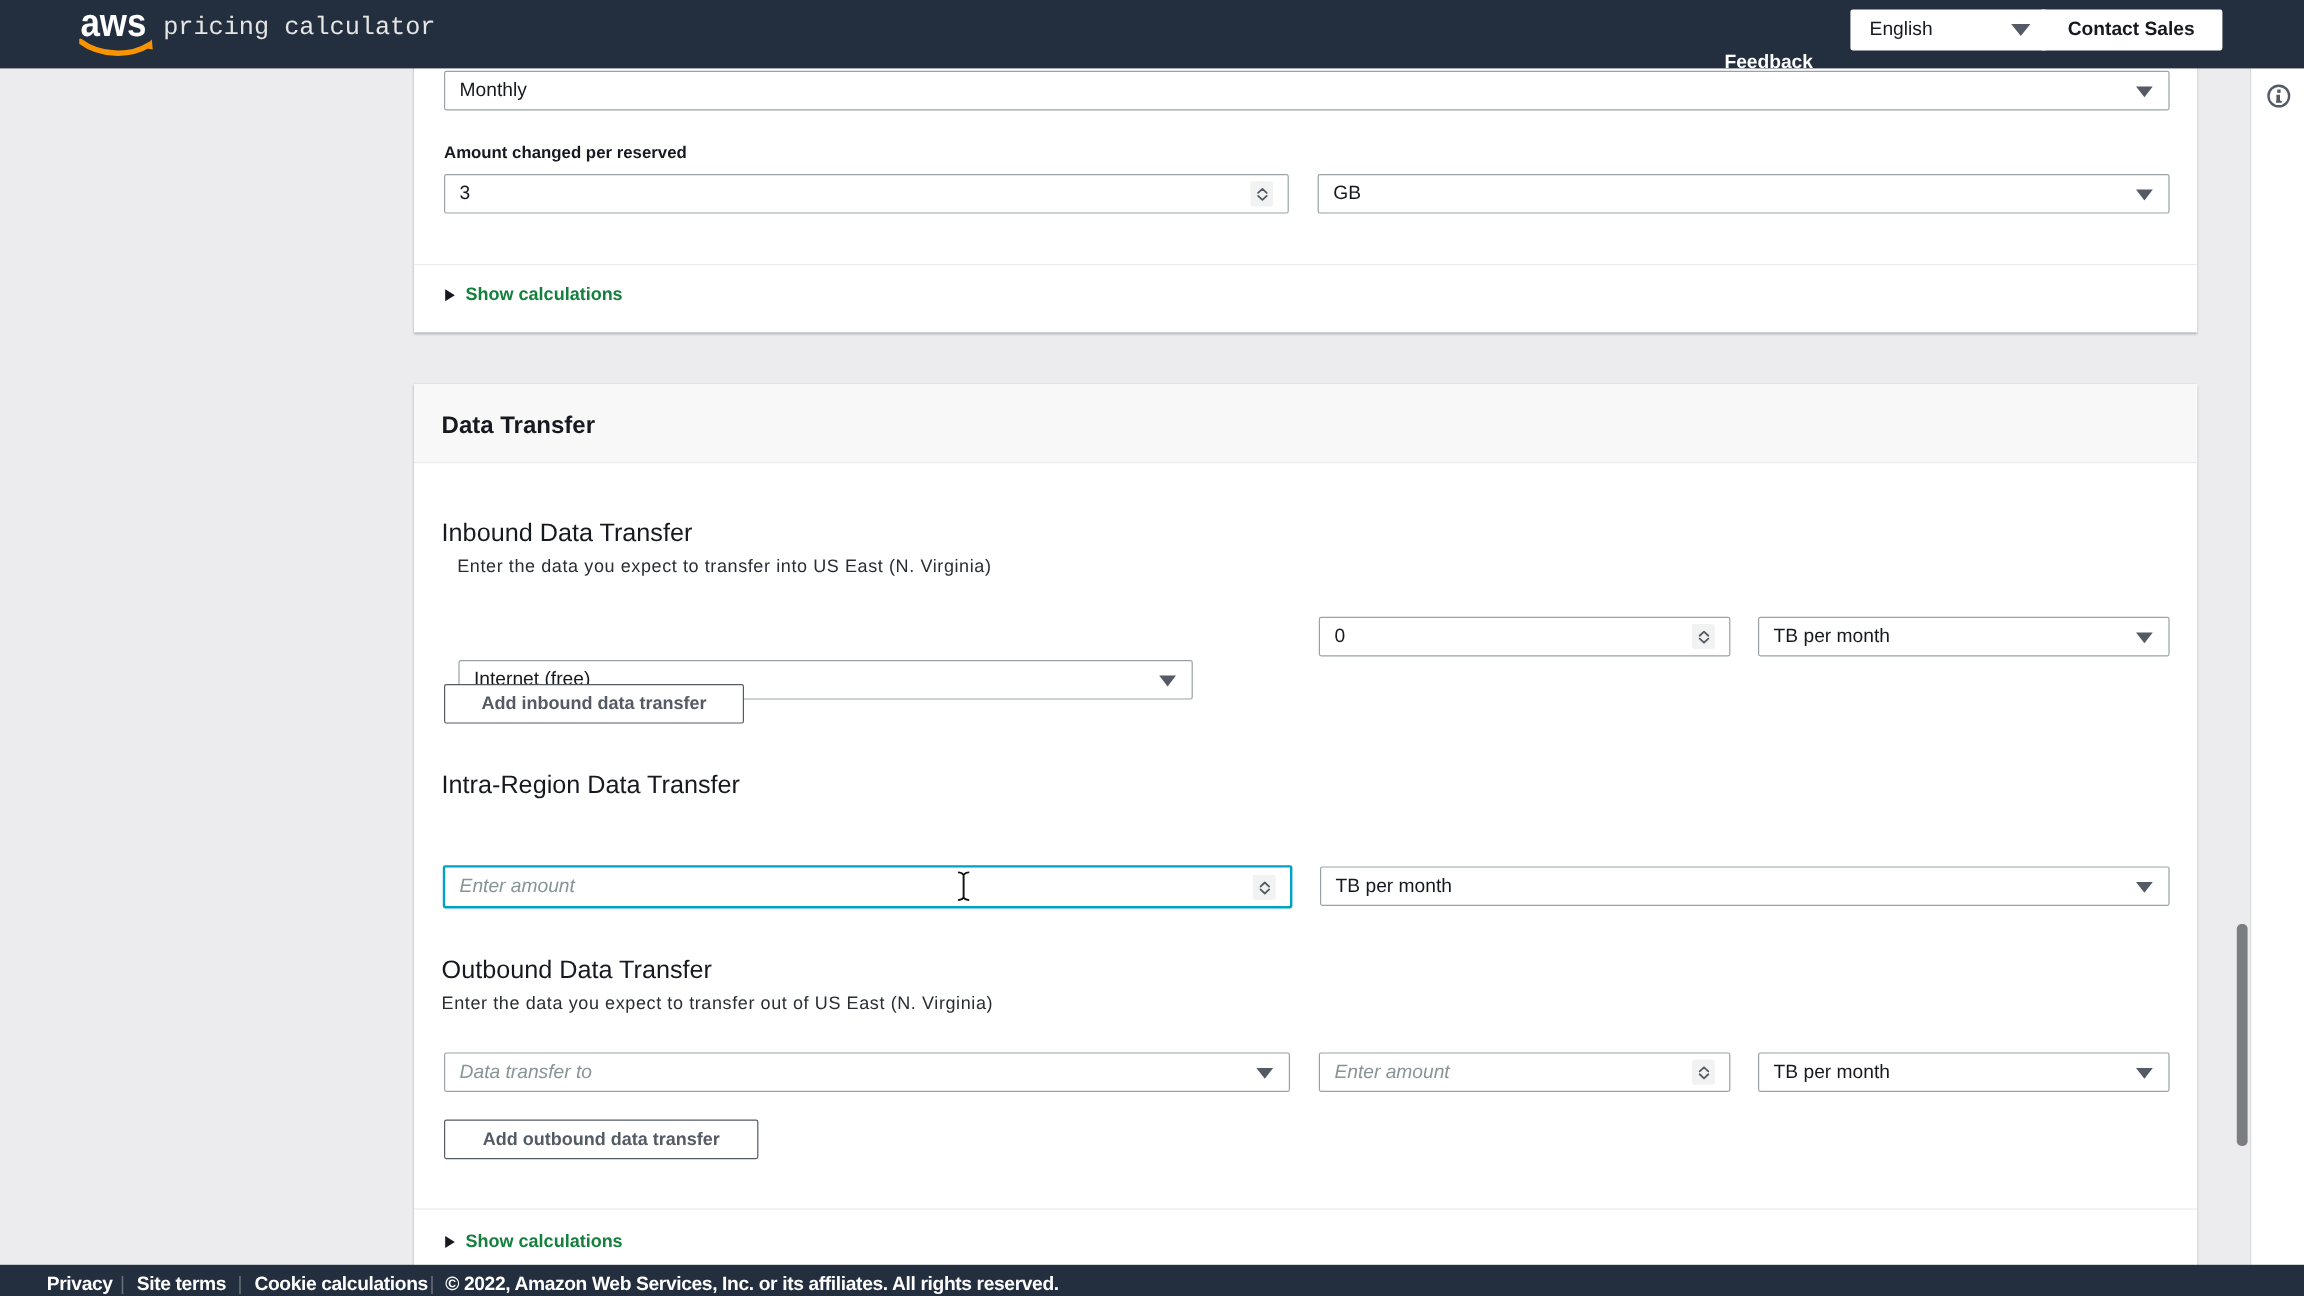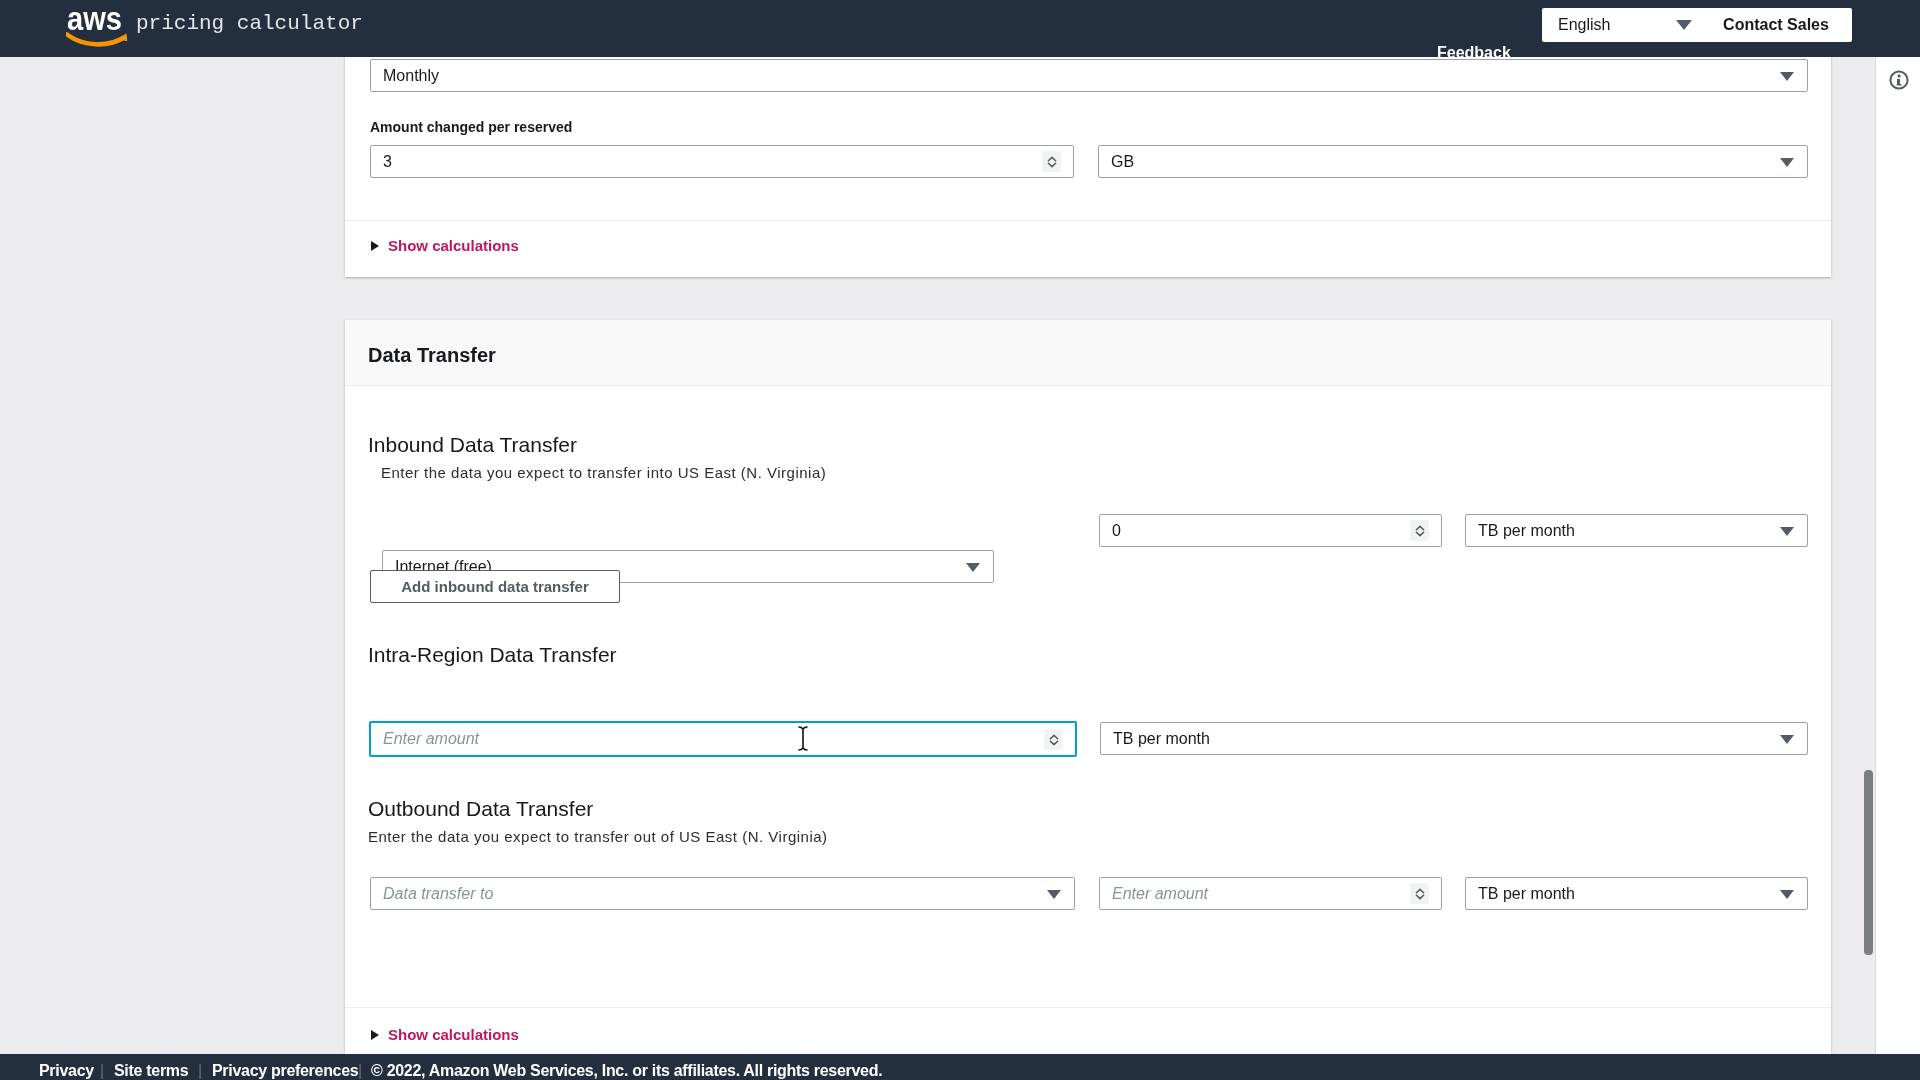--- a/index.html
+++ b/index.html
@@ -30,21 +30,21 @@
 
 .sel, .inp { position:absolute; height:33px; background:#fff; border:1px solid #99a3a6; border-radius:2px; display:flex; align-items:center; padding:0 12px; font-size:16px; color:#16191f; }
 .car { position:absolute; top:12px; width:0; height:0; border-left:7px solid transparent; border-right:7px solid transparent; border-top:9px solid #545b64; }
 .ph { font-style:italic; color:#879596; }
 .spin { position:absolute; width:19px; height:21px; background:#f1f2f2; border-radius:2px; display:flex; flex-direction:column; align-items:center; justify-content:center; }
 .h20 { position:absolute; font-size:21px; font-weight:400; color:#16191f; }
 .desc { position:absolute; font-size:15px; letter-spacing:0.5px; color:#2a2e33; }
 .lbl  { position:absolute; font-size:14px; font-weight:700; color:#16191f; }
 .btn { position:absolute; height:33px; border:1px solid #545b64; border-radius:2px; background:#fff; display:flex; align-items:center; justify-content:center; font-size:15px; font-weight:700; color:#545b64; }
 .divider { position:absolute; left:0; width:1486px; height:1px; background:#eaeded; }
-.expander { position:absolute; display:flex; align-items:center; font-size:15px; font-weight:700; color:#be185d; }
+.expander { position:absolute; display:flex; align-items:center; font-size:15px; font-weight:700; color:#15803d; }
 .tri { width:0; height:0; border-top:5.5px solid transparent; border-bottom:5.5px solid transparent; border-left:8px solid #16191f; margin-right:9px; }
 
 
 #ftr { position:absolute; left:0; top:1054px; width:1920px; height:26px; background:#232f3e; z-index:40; overflow:hidden; }
 #ftr .row { position:absolute; left:0; top:8px; width:1920px; font-size:16px; font-weight:700; color:#fff; letter-spacing:-0.3px; }
 #ftr span { position:absolute; white-space:nowrap; }
 #ftr .sep { color:#687078; font-weight:400; }
 </style>
 </head>
 <body>
@@ -128,32 +128,33 @@
   <div class="inp" style="left:754px; top:557px; width:343px;">
       <span class="ph">Enter amount</span>
     <div class="spin" style="right:12px; top:5px;">
       <svg width="12" height="16" viewBox="0 0 12 16">
           <path d="M2.4 6.8 L6 3.4 L9.6 6.8" fill="none" stroke="#545b64" stroke-width="1.5" stroke-linecap="round" stroke-linejoin="round"></path>
           <path d="M2.4 9.2 L6 12.6 L9.6 9.2" fill="none" stroke="#545b64" stroke-width="1.5" stroke-linecap="round" stroke-linejoin="round"></path>
         </svg>
     </div>
   </div>
   <div class="sel" style="left:1120px; top:557px; width:343px;">TB per month<div class="car" style="right:13px;"></div></div>
+  <div class="btn" style="left:25px; top:613px; width:262px;">Add outbound data transfer</div>
 
   <div class="divider" style="top:687px;"></div>
   <div class="expander" style="left:26px; top:706px;"><div class="tri"></div>Show calculations</div>
 </div>
 
 <svg class="abs" style="left:795px; top:725px; z-index:50;" width="16" height="27" viewBox="0 0 16 27">
   <path d="M4 2 C6 2 7.2 3 8 4 C8.8 3 10 2 12 2 M8 4 L8 23 M4 25 C6 25 7.2 24 8 23 C8.8 24 10 25 12 25" fill="none" stroke="#111" stroke-width="1.6" stroke-linecap="round"></path>
 </svg>
 
 <div id="ftr">
   <div class="row">
     <span style="left:39px;">Privacy</span>
     <span class="sep" style="left:100px;">|</span>
     <span style="left:114px;">Site terms</span>
     <span class="sep" style="left:198px;">|</span>
-    <span style="left:212px;">Privacy preferences</span>
+    <span style="left:212px;">Cookie calculations</span>
     <span class="sep" style="left:358px;">|</span>
     <span style="left:371px;">© 2022, Amazon Web Services, Inc. or its affiliates. All rights reserved.</span>
   </div>
 </div>
 
 </body></html>

